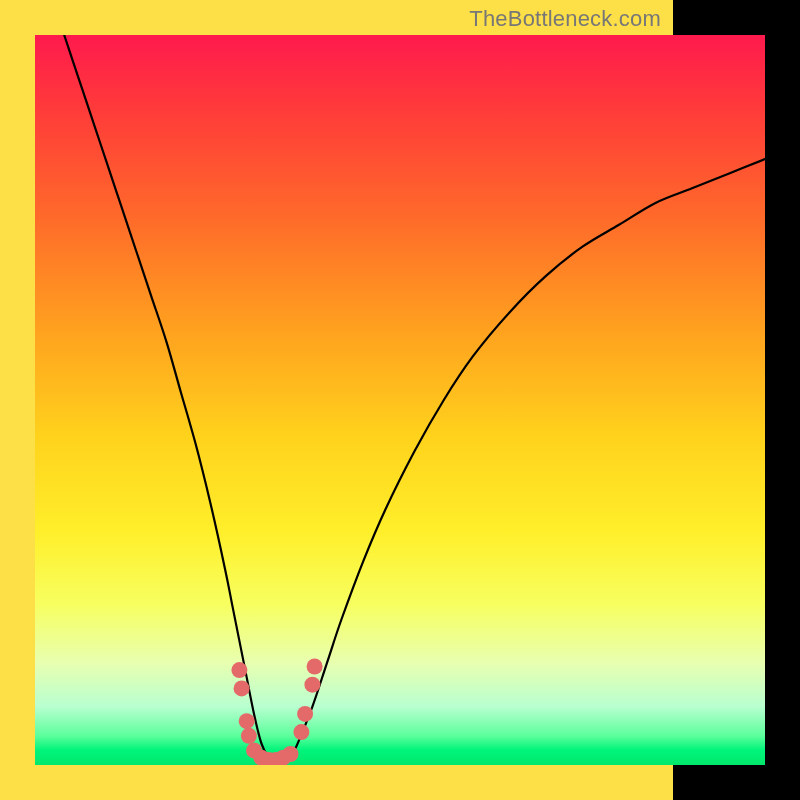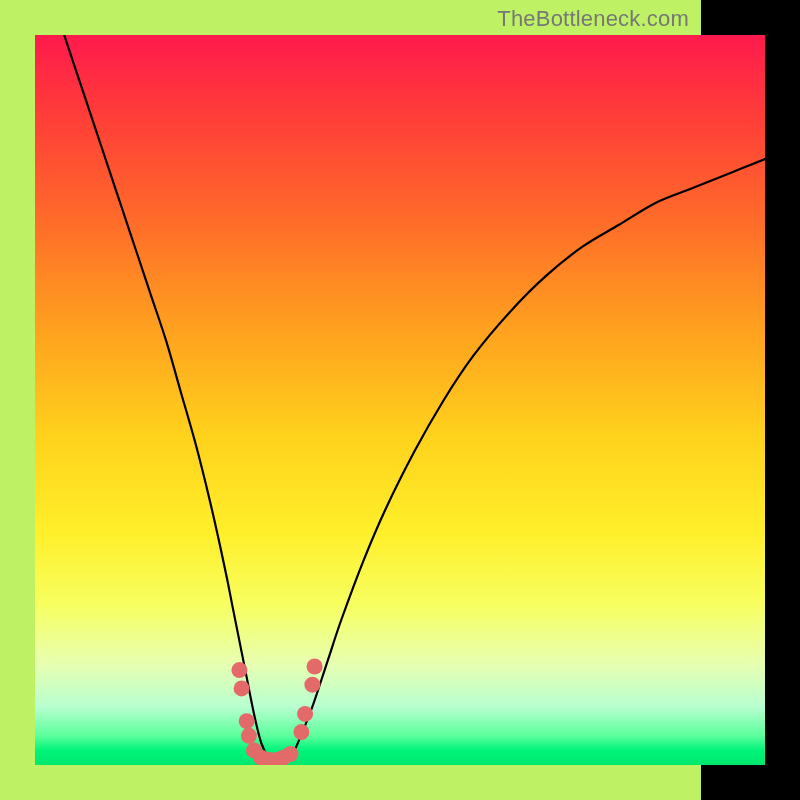--- a/index.html
+++ b/index.html
@@ -8,22 +8,21 @@
     width: 800px;
     height: 800px;
     overflow: hidden;
     background: #000;
     font-family: Arial, Helvetica, sans-serif;
   }
   .frame {
     position: relative;
     width: 673px;
     height: 800px;
-    background: #bef264;
-    padding-left: 28px;
+    background: #fde047;
   }
   .plot-area {
     position: absolute;
     left: 35px;
     top: 35px;
     width: 730px;
     height: 730px;
     background: linear-gradient(
       to bottom,
       #ff1a4d 0%,

